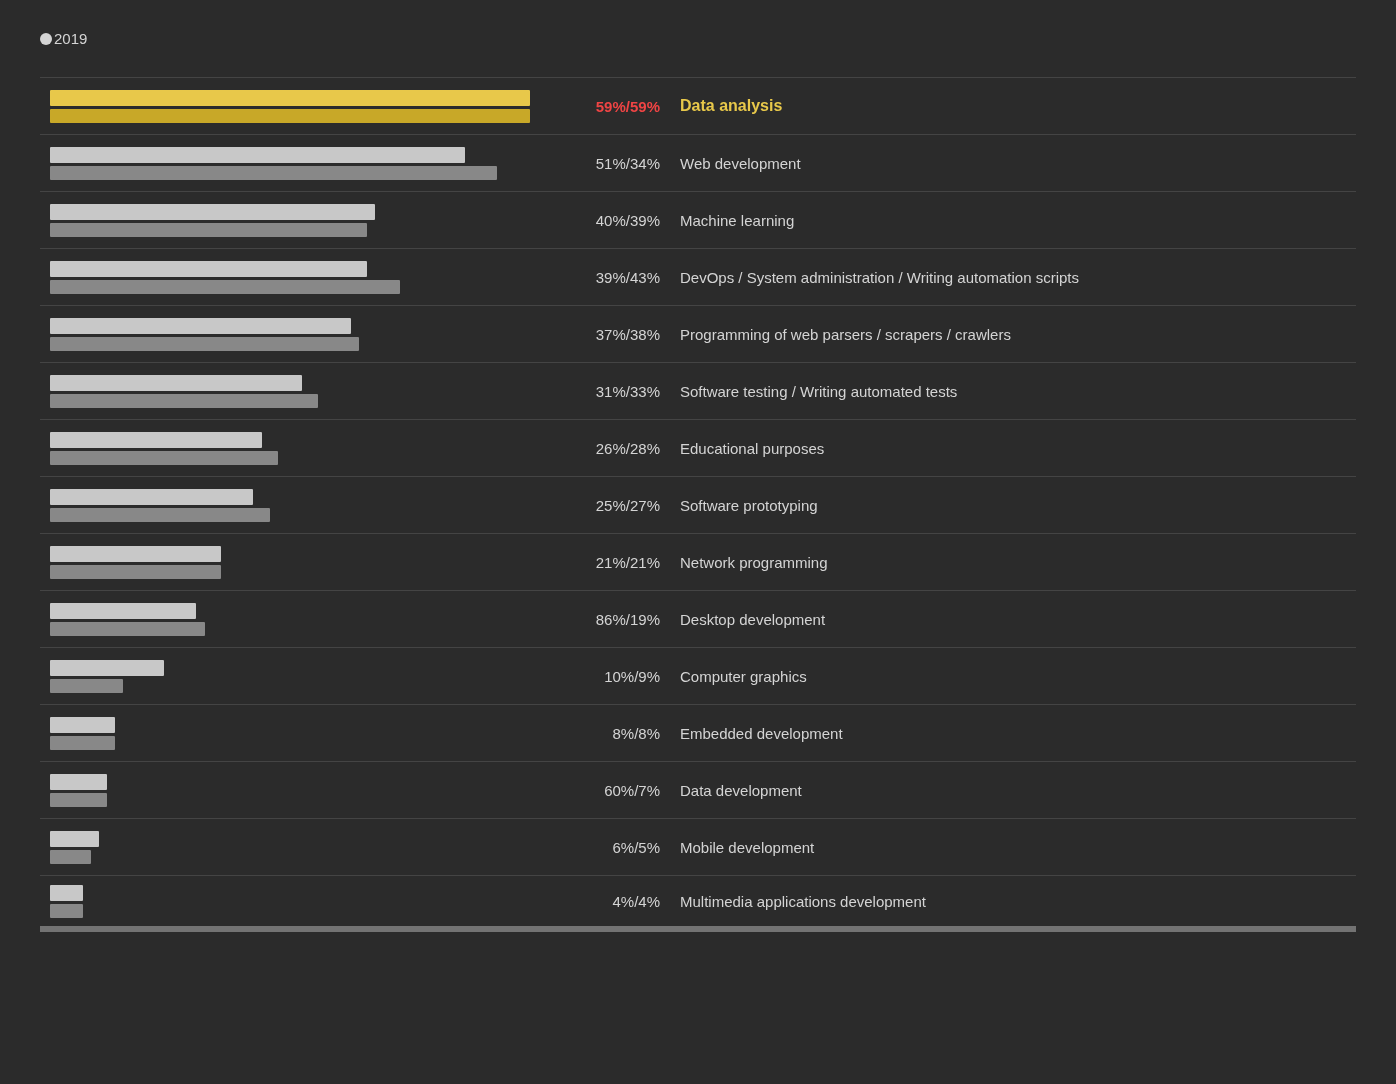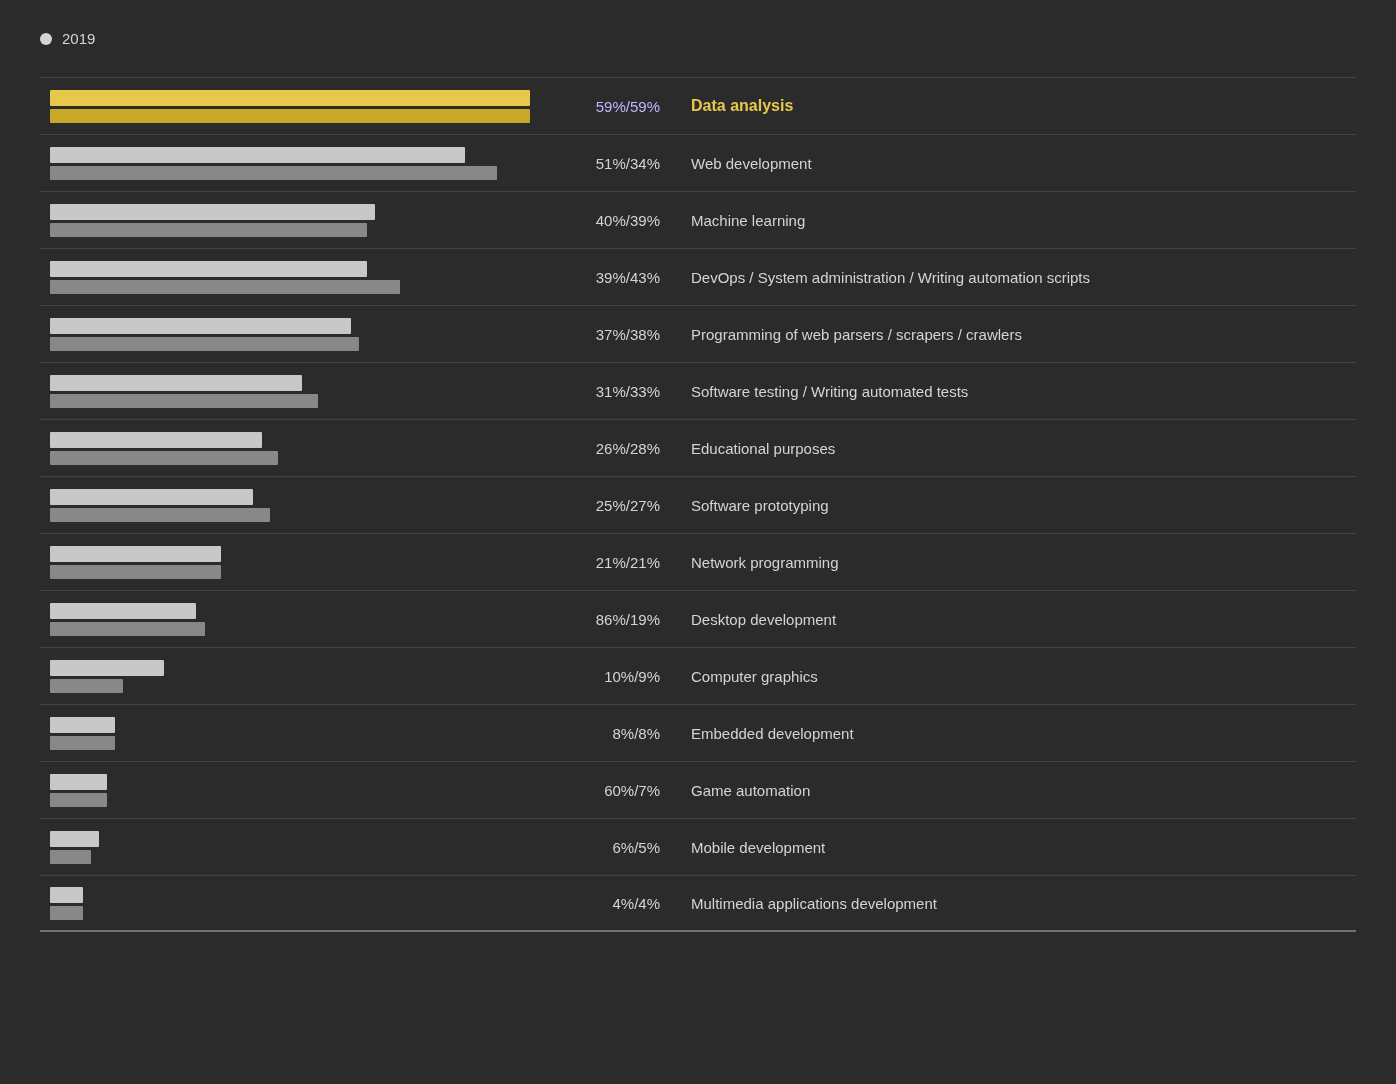--- a/index.html
+++ b/index.html
@@ -14,21 +14,21 @@
     }
     .legend {
       display: flex;
       flex-direction: column;
       gap: 12px;
       margin-bottom: 30px;
     }
     .legend-item {
       display: flex;
       align-items: center;
-      gap: 10px;
+      gap: 2px;
     }
     .legend-dot {
       width: 12px;
       height: 12px;
       border-radius: 50%;
     }
     .legend-dot-2019 { background-color: #d4d4d4; }
     .legend-dot-2018 { background-color: #777777; }
     .legend-label {
       color: #d4d4d4;
@@ -72,39 +72,38 @@
     .bar-highlight-2018 {
       background-color: #c8a828;
     }
     .percentage-area {
       width: 120px;
       text-align: right;
       padding-right: 20px;
       font-size: 15px;
     }
     .pct-highlight {
-      color: #c4b5fd;
-      font-weight: normal;
+      color: #ef4444;
+      font-weight: bold;
     }
     .pct-normal {
       color: #d4d4d4;
     }
     .label-area {
       flex: 1;
       font-size: 15px;
       color: #d4d4d4;
-      margin-left: 11px;
     }
     .label-highlight {
       color: #e8c84a;
       font-weight: bold;
       font-size: 16px;
     }
     .chart-row:last-child {
-      border-bottom: 2px solid #737373;
+      border-bottom: 6px solid #737373;
     }
   </style>
 </head>
 <body>
 
 <div class="legend">
   <div class="legend-item">
     <div class="legend-dot legend-dot-2019"></div>
     <span class="legend-label">2019</span>
   </div>
@@ -206,21 +205,21 @@
       </div>
       <div class="percentage-area pct-normal">8%/8%</div>
       <div class="label-area">Embedded development</div>
     </div>
     <div class="chart-row">
       <div class="bars-area">
         <div class="bar-2019" style="width: 56.9492px;"></div>
         <div class="bar-2018" style="width: 56.9492px;"></div>
       </div>
       <div class="percentage-area pct-normal">60%/7%</div>
-      <div class="label-area">Game automation</div>
+      <div class="label-area">Data development</div>
     </div>
     <div class="chart-row">
       <div class="bars-area">
         <div class="bar-2019" style="width: 48.8136px;"></div>
         <div class="bar-2018" style="width: 40.678px;"></div>
       </div>
       <div class="percentage-area pct-normal">6%/5%</div>
       <div class="label-area">Mobile development</div>
     </div>
     <div class="chart-row">

